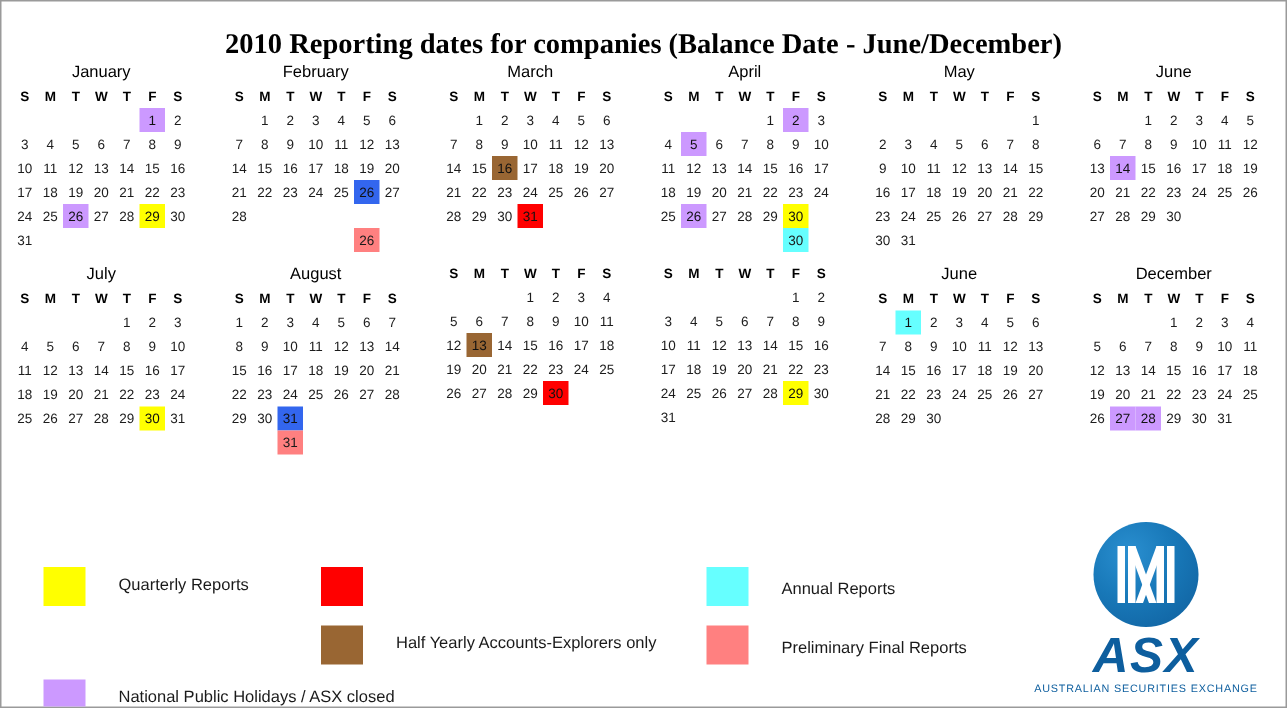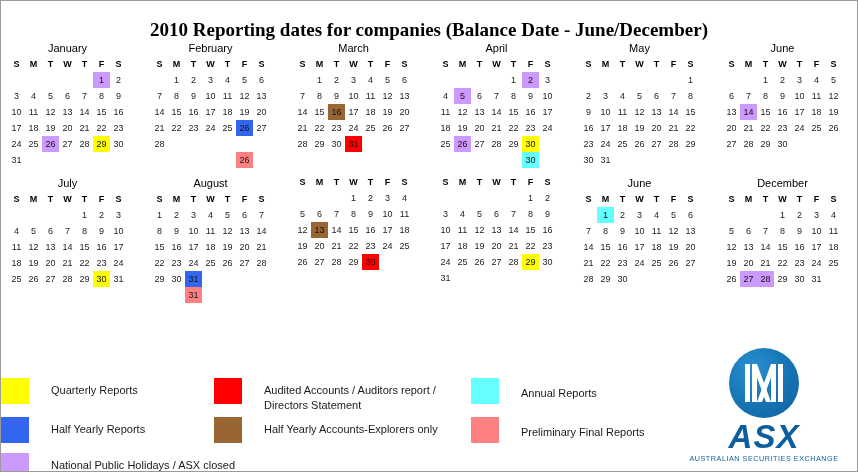--- a/index.html
+++ b/index.html
@@ -103,21 +103,21 @@
     flex: 0 0 28px;
   }
   .legend-label {
     font-size: 11px;
     color: #1a1a1a;
     margin-left: 22px;
     line-height: 15px;
     white-space: pre-line;
     padding-top: 5px;
   }
-  .lg-col1 { left: 0; }
+  .lg-col1 { left: 28px; }
   .lg-col2 { left: 213px; }
   .lg-col3 { left: 470px; align-items: center; }
   .lg-r1 { top: 9px; }
   .lg-r2 { top: 48px; }
   .lg-r3 { top: 84px; }
 
   
   #asx-logo {
     position: absolute;
     right: 18px;
@@ -758,32 +758,26 @@
         <div class="day">31</div>
       </div>
     </div>
   </div>
 
 <div id="legend">
     <div class="legend-item lg-col1 lg-r1">
       <div class="swatch" style="background: rgb(255, 255, 0);"></div>
       <div class="legend-label">Quarterly Reports</div>
     </div>
-    <div class="legend-item lg-col1 lg-r2">
-      <div class="swatch" style="background: rgb(51, 102, 238);"></div>
-      <div class="legend-label">Half Yearly Reports</div>
-    </div>
     <div class="legend-item lg-col1 lg-r3">
       <div class="swatch" style="background: rgb(204, 153, 255);"></div>
       <div class="legend-label">National Public Holidays / ASX closed</div>
     </div>
     <div class="legend-item lg-col2 lg-r1">
       <div class="swatch" style="background: rgb(255, 0, 0);"></div>
-      <div class="legend-label">Audited Accounts / Auditors report /
-Directors Statement</div>
     </div>
     <div class="legend-item lg-col2 lg-r2">
       <div class="swatch" style="background: rgb(153, 102, 51);"></div>
       <div class="legend-label">Half Yearly Accounts-Explorers only</div>
     </div>
     <div class="legend-item lg-col3 lg-r1">
       <div class="swatch" style="background: rgb(102, 255, 255);"></div>
       <div class="legend-label">Annual Reports</div>
     </div>
     <div class="legend-item lg-col3 lg-r2">

